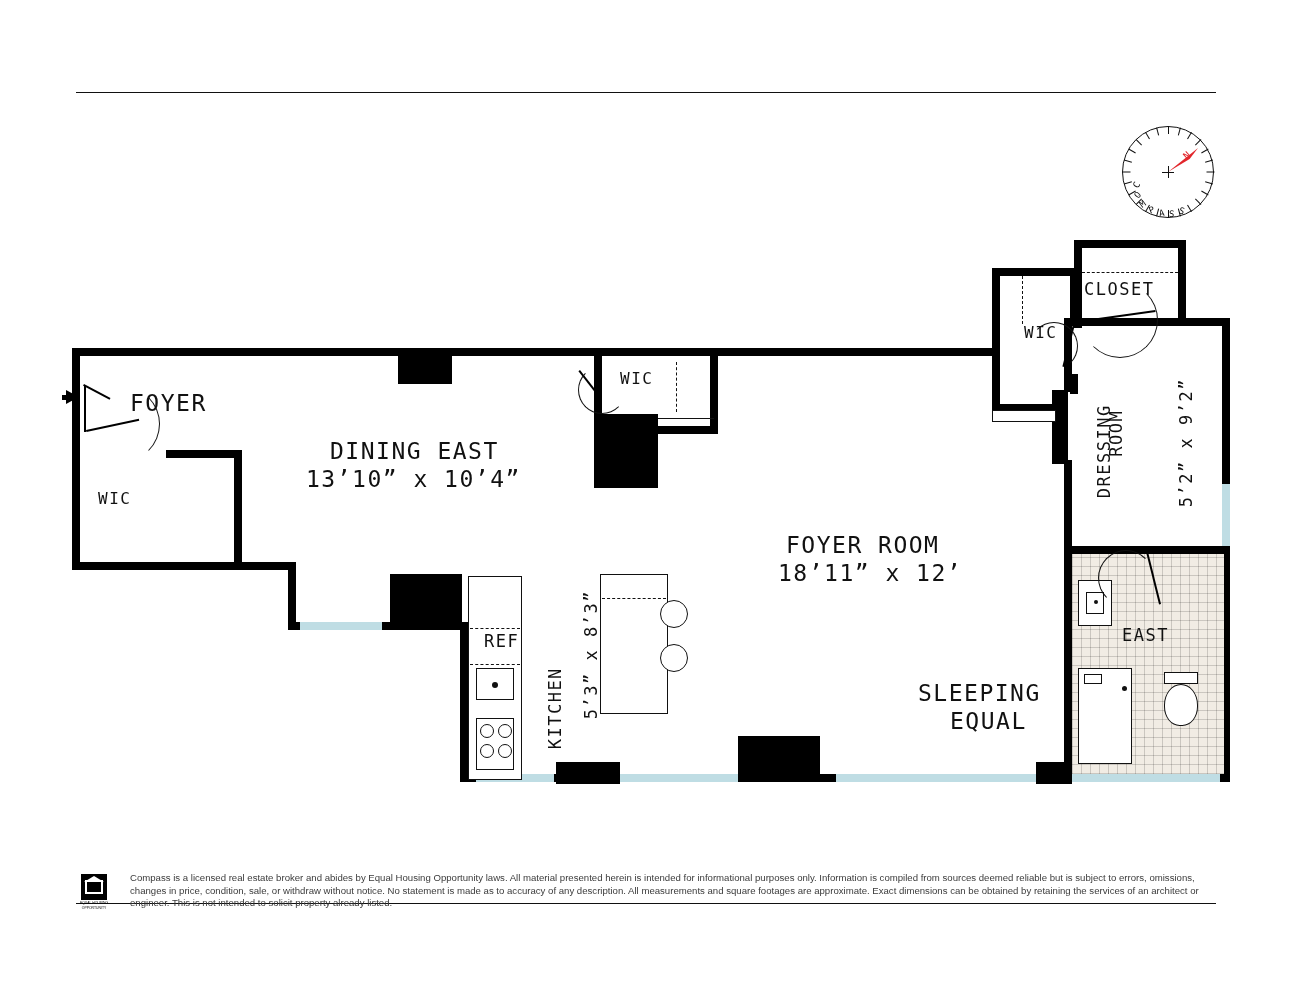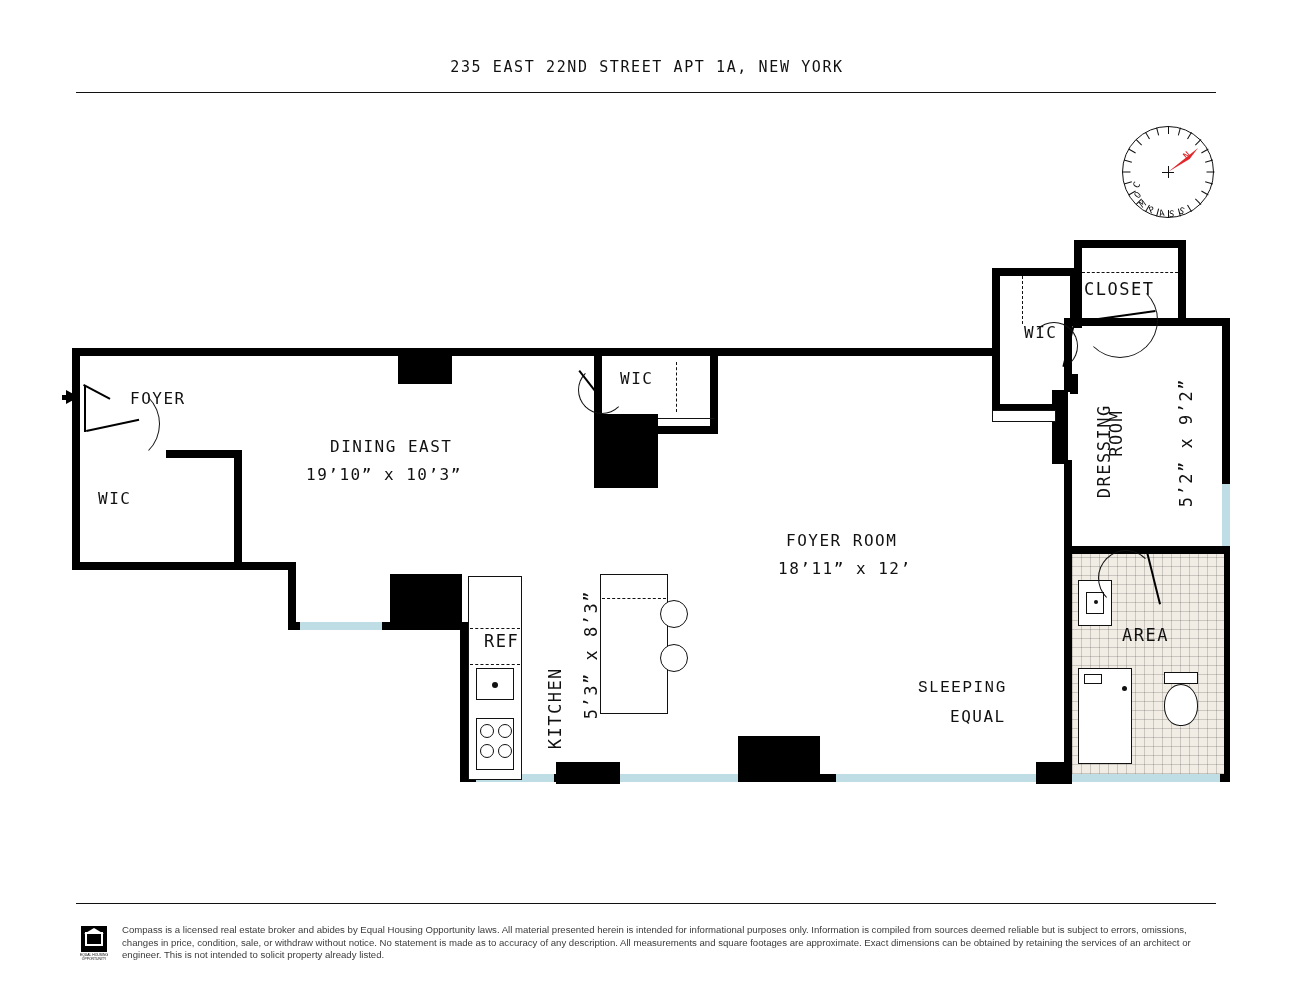--- a/index.html
+++ b/index.html
@@ -44,26 +44,26 @@
   .footer-rule {
     position: absolute;
     top: 903px;
     left: 76px;
     width: 1140px;
     height: 1px;
     background: #111;
   }
   .footer {
     position: absolute;
-    top: 924px;
+    top: 872px;
     left: 76px;
     width: 1140px;
     display: flex;
-    align-items: flex-start;
-    gap: 10px;
+    align-items: flex-end;
+    gap: 18px;
   }
   .eho {
     width: 36px;
     flex: 0 0 36px;
     text-align: center;
     font-family: "Liberation Sans", sans-serif;
   }
   .eho-box {
     width: 26px;
     height: 26px;
@@ -113,21 +113,21 @@
   .win  { background: #bfdde4; position: absolute; }
   .thin { background: #000; position: absolute; }
   .rm-label {
     position: absolute;
     font-family: "DejaVu Sans Mono", monospace;
     color: #111;
     letter-spacing: 1.5px;
     white-space: nowrap;
     line-height: 1.32;
   }
-  .lbl-lg { font-size: 16px; }
+  .lbl-lg { font-size: 23px; }
   .lbl-md { font-size: 17px; }
   .lbl-sm { font-size: 16px; }
   .vert {
     transform-origin: 50% 50%;
     transform: rotate(-90deg);
   }
   .arc {
     position: absolute;
     border: 1.4px solid #111;
     border-radius: 50%;
@@ -262,21 +262,20 @@
     position: absolute;
     border-radius: 50%;
     background: #111;
   }
 </style>
 </head>
 <body>
 
 <div class="page">
 
-  <div class="title">235 EAST 22ND STREET APT 1A, NEW YORK</div>
   <div class="title-rule"></div>
 
   <div class="compass">
     <div class="ring"></div>
     <div class="tick" style="transform:rotate(0deg)"></div>
     <div class="tick" style="transform:rotate(15deg)"></div>
     <div class="tick" style="transform:rotate(30deg)"></div>
     <div class="tick" style="transform:rotate(45deg)"></div>
     <div class="tick" style="transform:rotate(60deg)"></div>
     <div class="tick" style="transform:rotate(75deg)"></div>
@@ -423,44 +422,44 @@
     <div class="arc" style="left:1030px; top:322px; width:48px; height:48px; border-color:transparent; border-top-color:#111; border-right-color:#111;"></div>
 
     <div class="entry-stem"></div>
     <div class="entry-arrow"></div>
 
     <div class="rm-label lbl-lg" style="left:130px; top:388px;">FOYER</div>
 
     <div class="rm-label lbl-sm" style="left:98px; top:488px;">WIC</div>
 
     <div class="rm-label lbl-lg" style="left:330px; top:436px;">DINING EAST</div>
-    <div class="rm-label lbl-lg" style="left:306px; top:464px;">19’10” x 10’3”</div>
+    <div class="rm-label lbl-lg" style="left:306px; top:464px;">13’10” x 10’4”</div>
 
     <div class="rm-label lbl-sm" style="left:620px; top:368px;">WIC</div>
 
     <div class="rm-label lbl-lg" style="left:786px; top:530px;">FOYER ROOM</div>
     <div class="rm-label lbl-lg" style="left:778px; top:558px;">18’11” x 12’</div>
 
-    <div class="rm-label lbl-lg" style="left:918px; top:678px;font-family:Liberation Mono, monospace;">SLEEPING</div>
+    <div class="rm-label lbl-lg" style="left:918px; top:678px;">SLEEPING</div>
     <div class="rm-label lbl-lg" style="left:950px; top:706px;">EQUAL</div>
 
     <div class="rm-label lbl-md" style="left:484px; top:630px;">REF</div>
 
     <div class="rm-label lbl-md vert" style="left:505px; top:697px; width:100px; text-align:center;">KITCHEN</div>
     <div class="rm-label lbl-md vert" style="left:536px; top:653px; width:110px; text-align:center;">5’3” x 8’3”</div>
 
     <div class="rm-label lbl-sm" style="left:1024px; top:322px;">WIC</div>
 
     <div class="rm-label lbl-md" style="left:1084px; top:278px;">CLOSET</div>
 
     <div class="rm-label lbl-md vert" style="left:1048px; top:440px; width:112px; text-align:center;">DRESSING</div>
     <div class="rm-label lbl-md vert" style="left:1082px; top:422px; width:68px; text-align:center;">ROOM</div>
     <div class="rm-label lbl-md vert" style="left:1130px; top:440px; width:112px; text-align:center;">5’2” x 9’2”</div>
 
-    <div class="rm-label lbl-md" style="left:1122px; top:624px;">AREA</div>
+    <div class="rm-label lbl-md" style="left:1122px; top:624px;">EAST</div>
 
   </div>
 
   <div class="footer-rule"></div>
   <div class="footer">
     <div class="eho">
       <div class="eho-box"></div>
       <div class="eho-text">EQUAL HOUSING
 OPPORTUNITY</div>
     </div>

